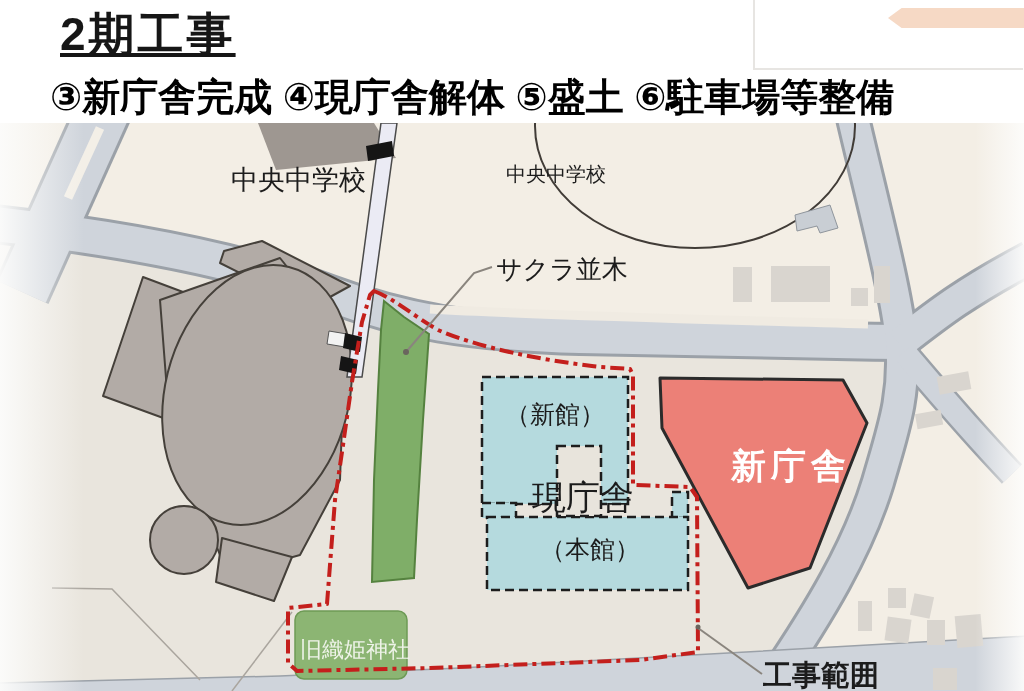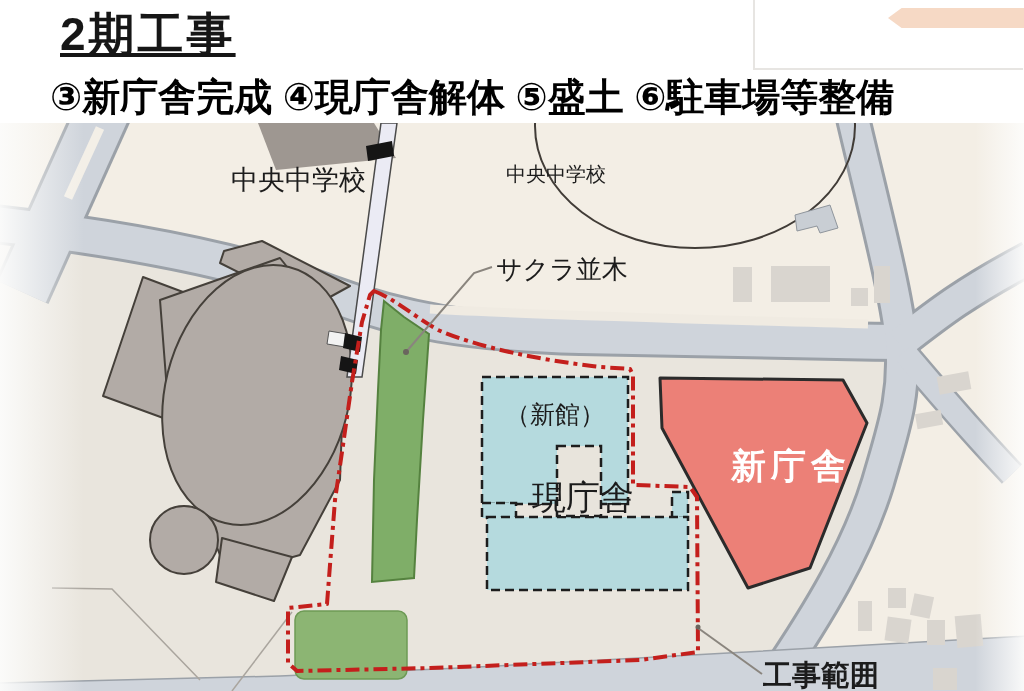--- a/index.html
+++ b/index.html
@@ -162,16 +162,18 @@
   </svg>
 
   <div class="fade-left"></div>
   <div class="fade-right"></div>
 
   <div class="lbl lbl-parking">中央中学校</div>
   <div class="lbl lbl-school">中央中学校</div>
   <div class="lbl lbl-sakura">サクラ並木</div>
   <div class="lbl lbl-shinkan">（新館）</div>
   <div class="lbl lbl-gencho">現庁舎</div>
+  <div class="lbl lbl-honkan">（本館）</div>
   <div class="lbl lbl-shincho">新庁舎</div>
+  <div class="lbl lbl-shrine">旧織姫神社</div>
   <div class="lbl lbl-kouji">工事範囲</div>
 
 </div>
 
 </body></html>

